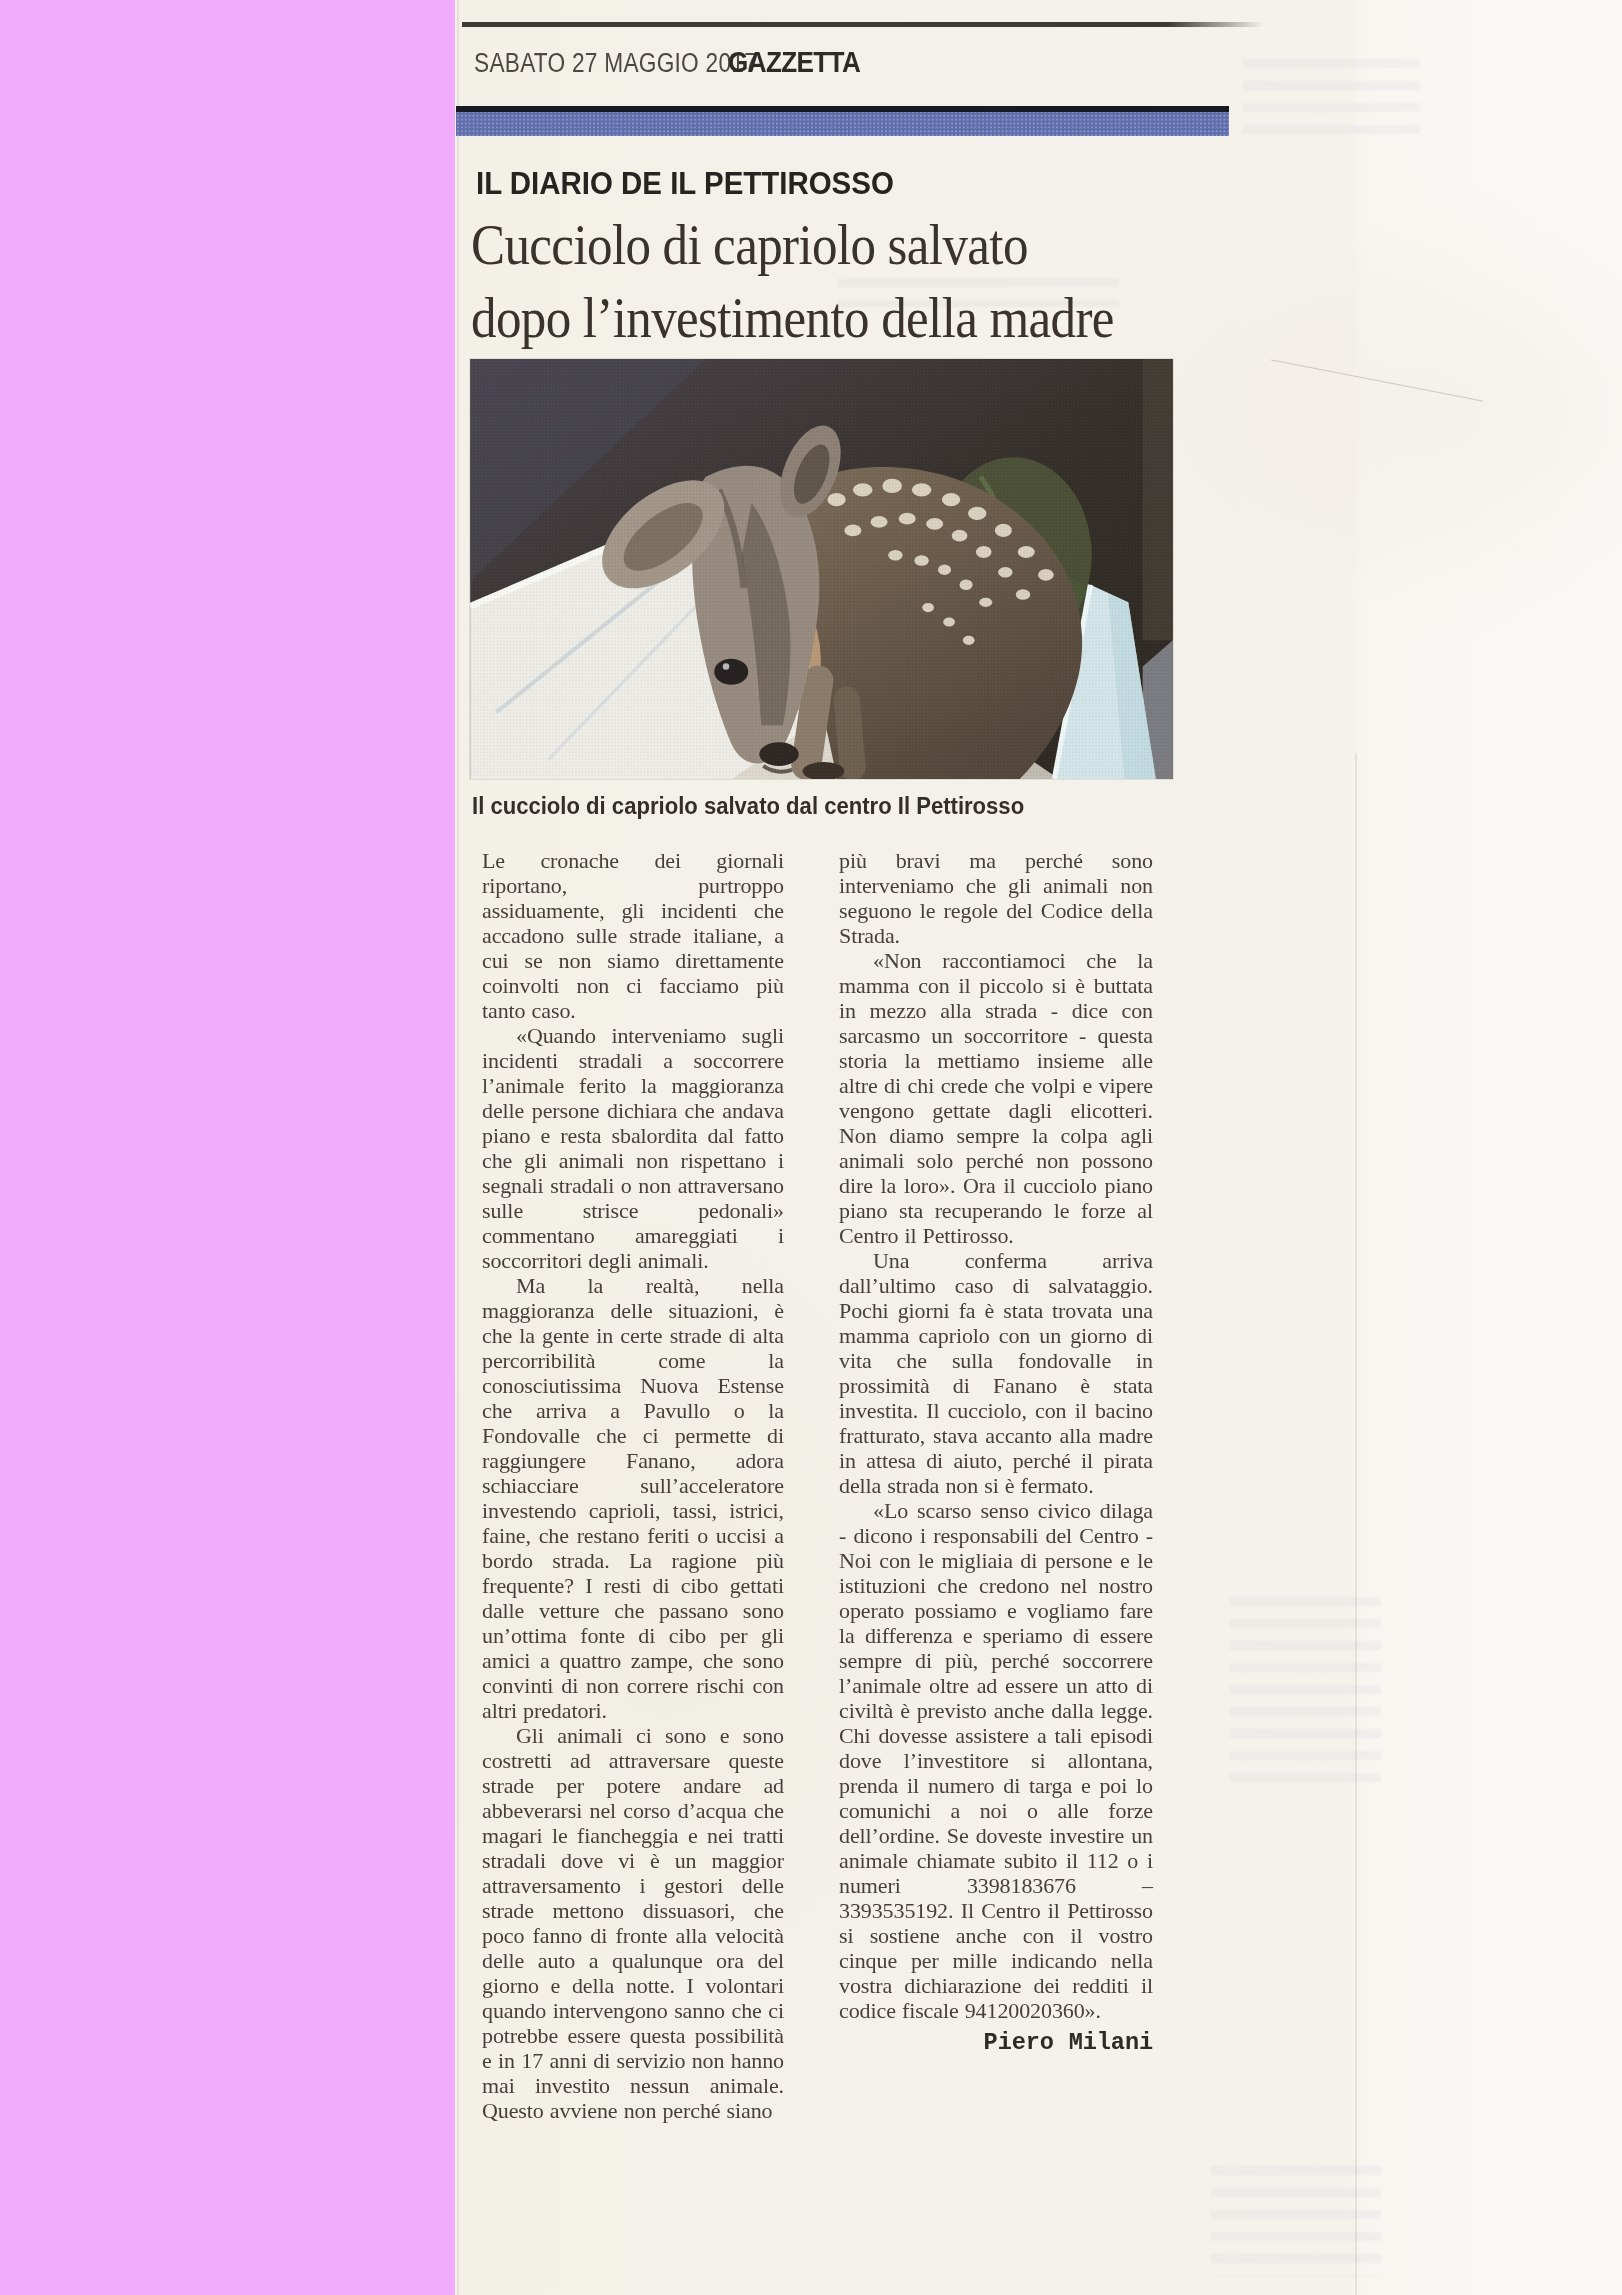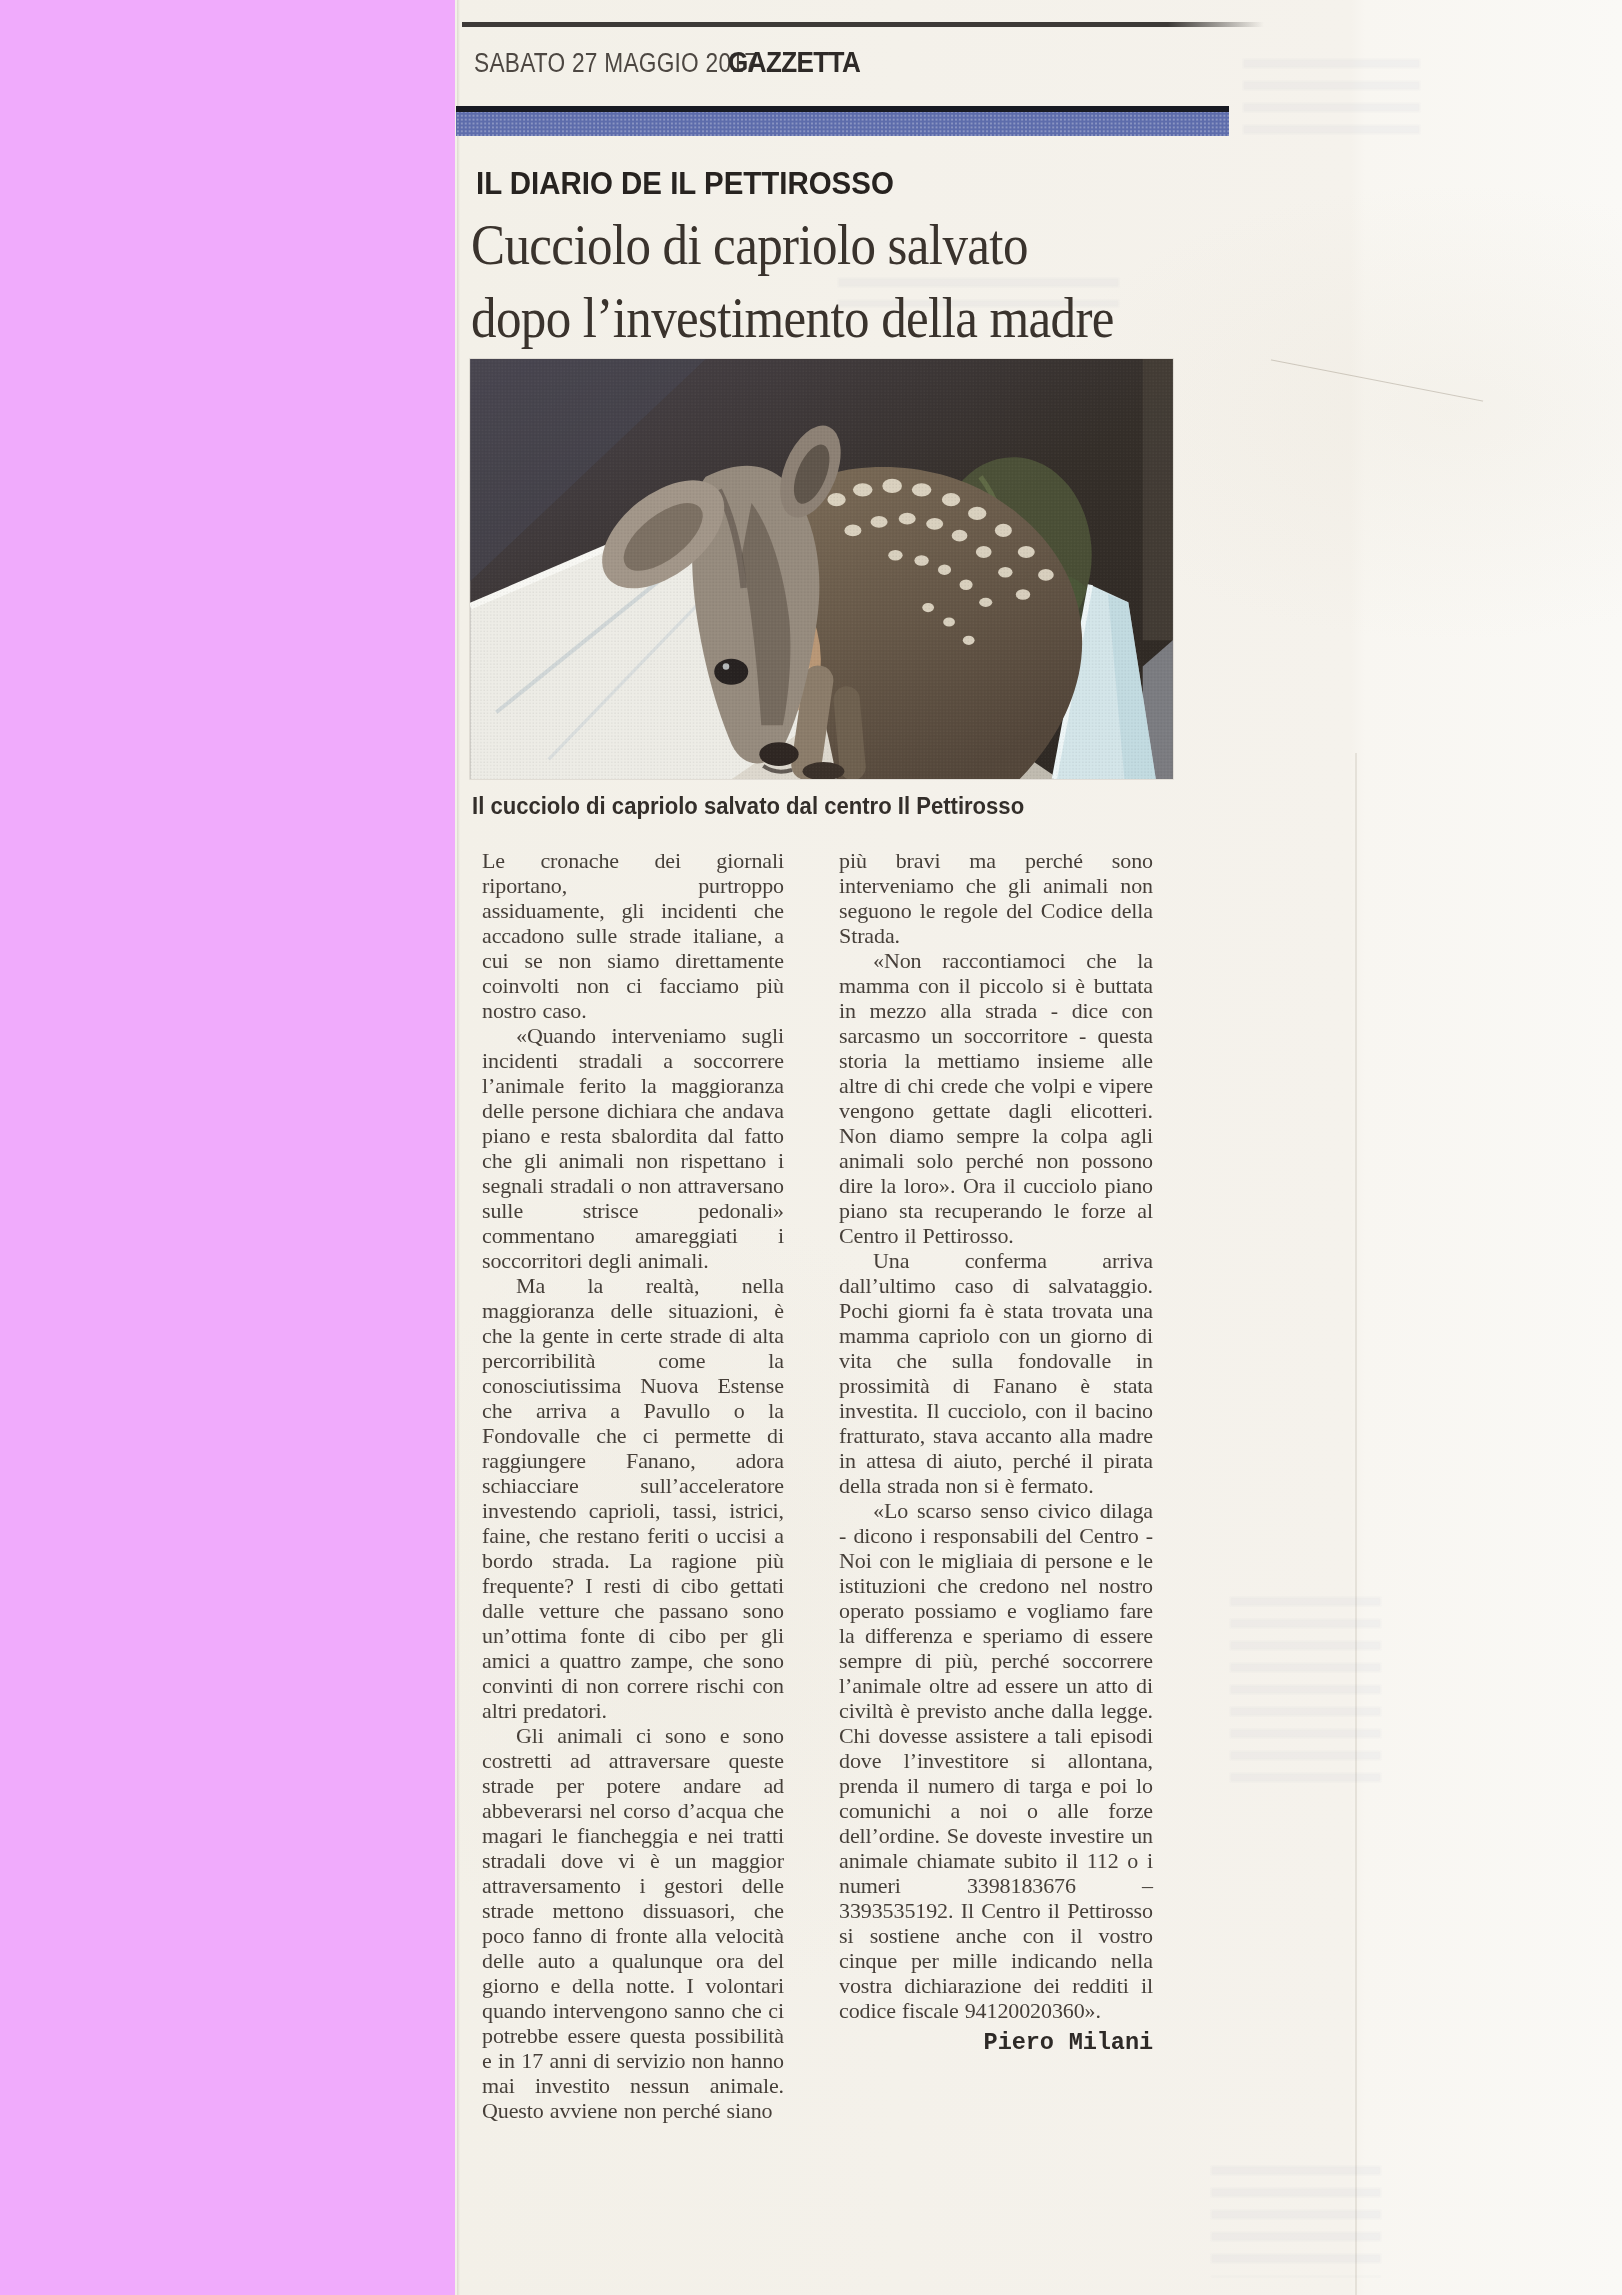--- a/index.html
+++ b/index.html
@@ -212,21 +212,21 @@
       </g>
 
       <rect x="0" y="0" width="1074" height="642" fill="url(#halftone)"></rect>
     </svg>
   </div>
 
   <div class="caption">Il cucciolo di capriolo salvato dal centro Il Pettirosso</div>
 
   <div class="column col1">
     <div class="col-list">
-        <p>Le cronache dei giornali riportano, purtroppo assiduamente, gli incidenti che accadono sulle strade italiane, a cui se non siamo direttamente coinvolti non ci facciamo più nostro caso.</p>
+        <p>Le cronache dei giornali riportano, purtroppo assiduamente, gli incidenti che accadono sulle strade italiane, a cui se non siamo direttamente coinvolti non ci facciamo più tanto caso.</p>
         <p>«Quando interveniamo sugli incidenti stradali a soccorrere l’animale ferito la maggioranza delle persone dichiara che andava piano e resta sbalordita dal fatto che gli animali non rispettano i segnali stradali o non attraversano sulle strisce pedonali» commentano amareggiati i soccorritori degli animali.</p>
         <p>Ma la realtà, nella maggioranza delle situazioni, è che la gente in certe strade di alta percorribilità come la conosciutissima Nuova Estense che arriva a Pavullo o la Fondovalle che ci permette di raggiungere Fanano, adora schiacciare sull’acceleratore investendo caprioli, tassi, istrici, faine, che restano feriti o uccisi a bordo strada. La ragione più frequente? I resti di cibo gettati dalle vetture che passano sono un’ottima fonte di cibo per gli amici a quattro zampe, che sono convinti di non correre rischi con altri predatori.</p>
         <p>Gli animali ci sono e sono costretti ad attraversare queste strade per potere andare ad abbeverarsi nel corso d’acqua che magari le fiancheggia e nei tratti stradali dove vi è un maggior attraversamento i gestori delle strade mettono dissuasori, che poco fanno di fronte alla velocità delle auto a qualunque ora del giorno e della notte. I volontari quando intervengono sanno che ci potrebbe essere questa possibilità e in 17 anni di servizio non hanno mai investito nessun animale. Questo avviene non perché siano</p>
       </div>
   </div>
 
   <div class="column col2">
     <div class="col-list">
         <p>più bravi ma perché sono interveniamo che gli animali non seguono le regole del Codice della Strada.</p>
         <p>«Non raccontiamoci che la mamma con il piccolo si è buttata in mezzo alla strada - dice con sarcasmo un soccorritore - questa storia la mettiamo insieme alle altre di chi crede che volpi e vipere vengono gettate dagli elicotteri. Non diamo sempre la colpa agli animali solo perché non possono dire la loro». Ora il cucciolo piano piano sta recuperando le forze al Centro il Pettirosso.</p>

